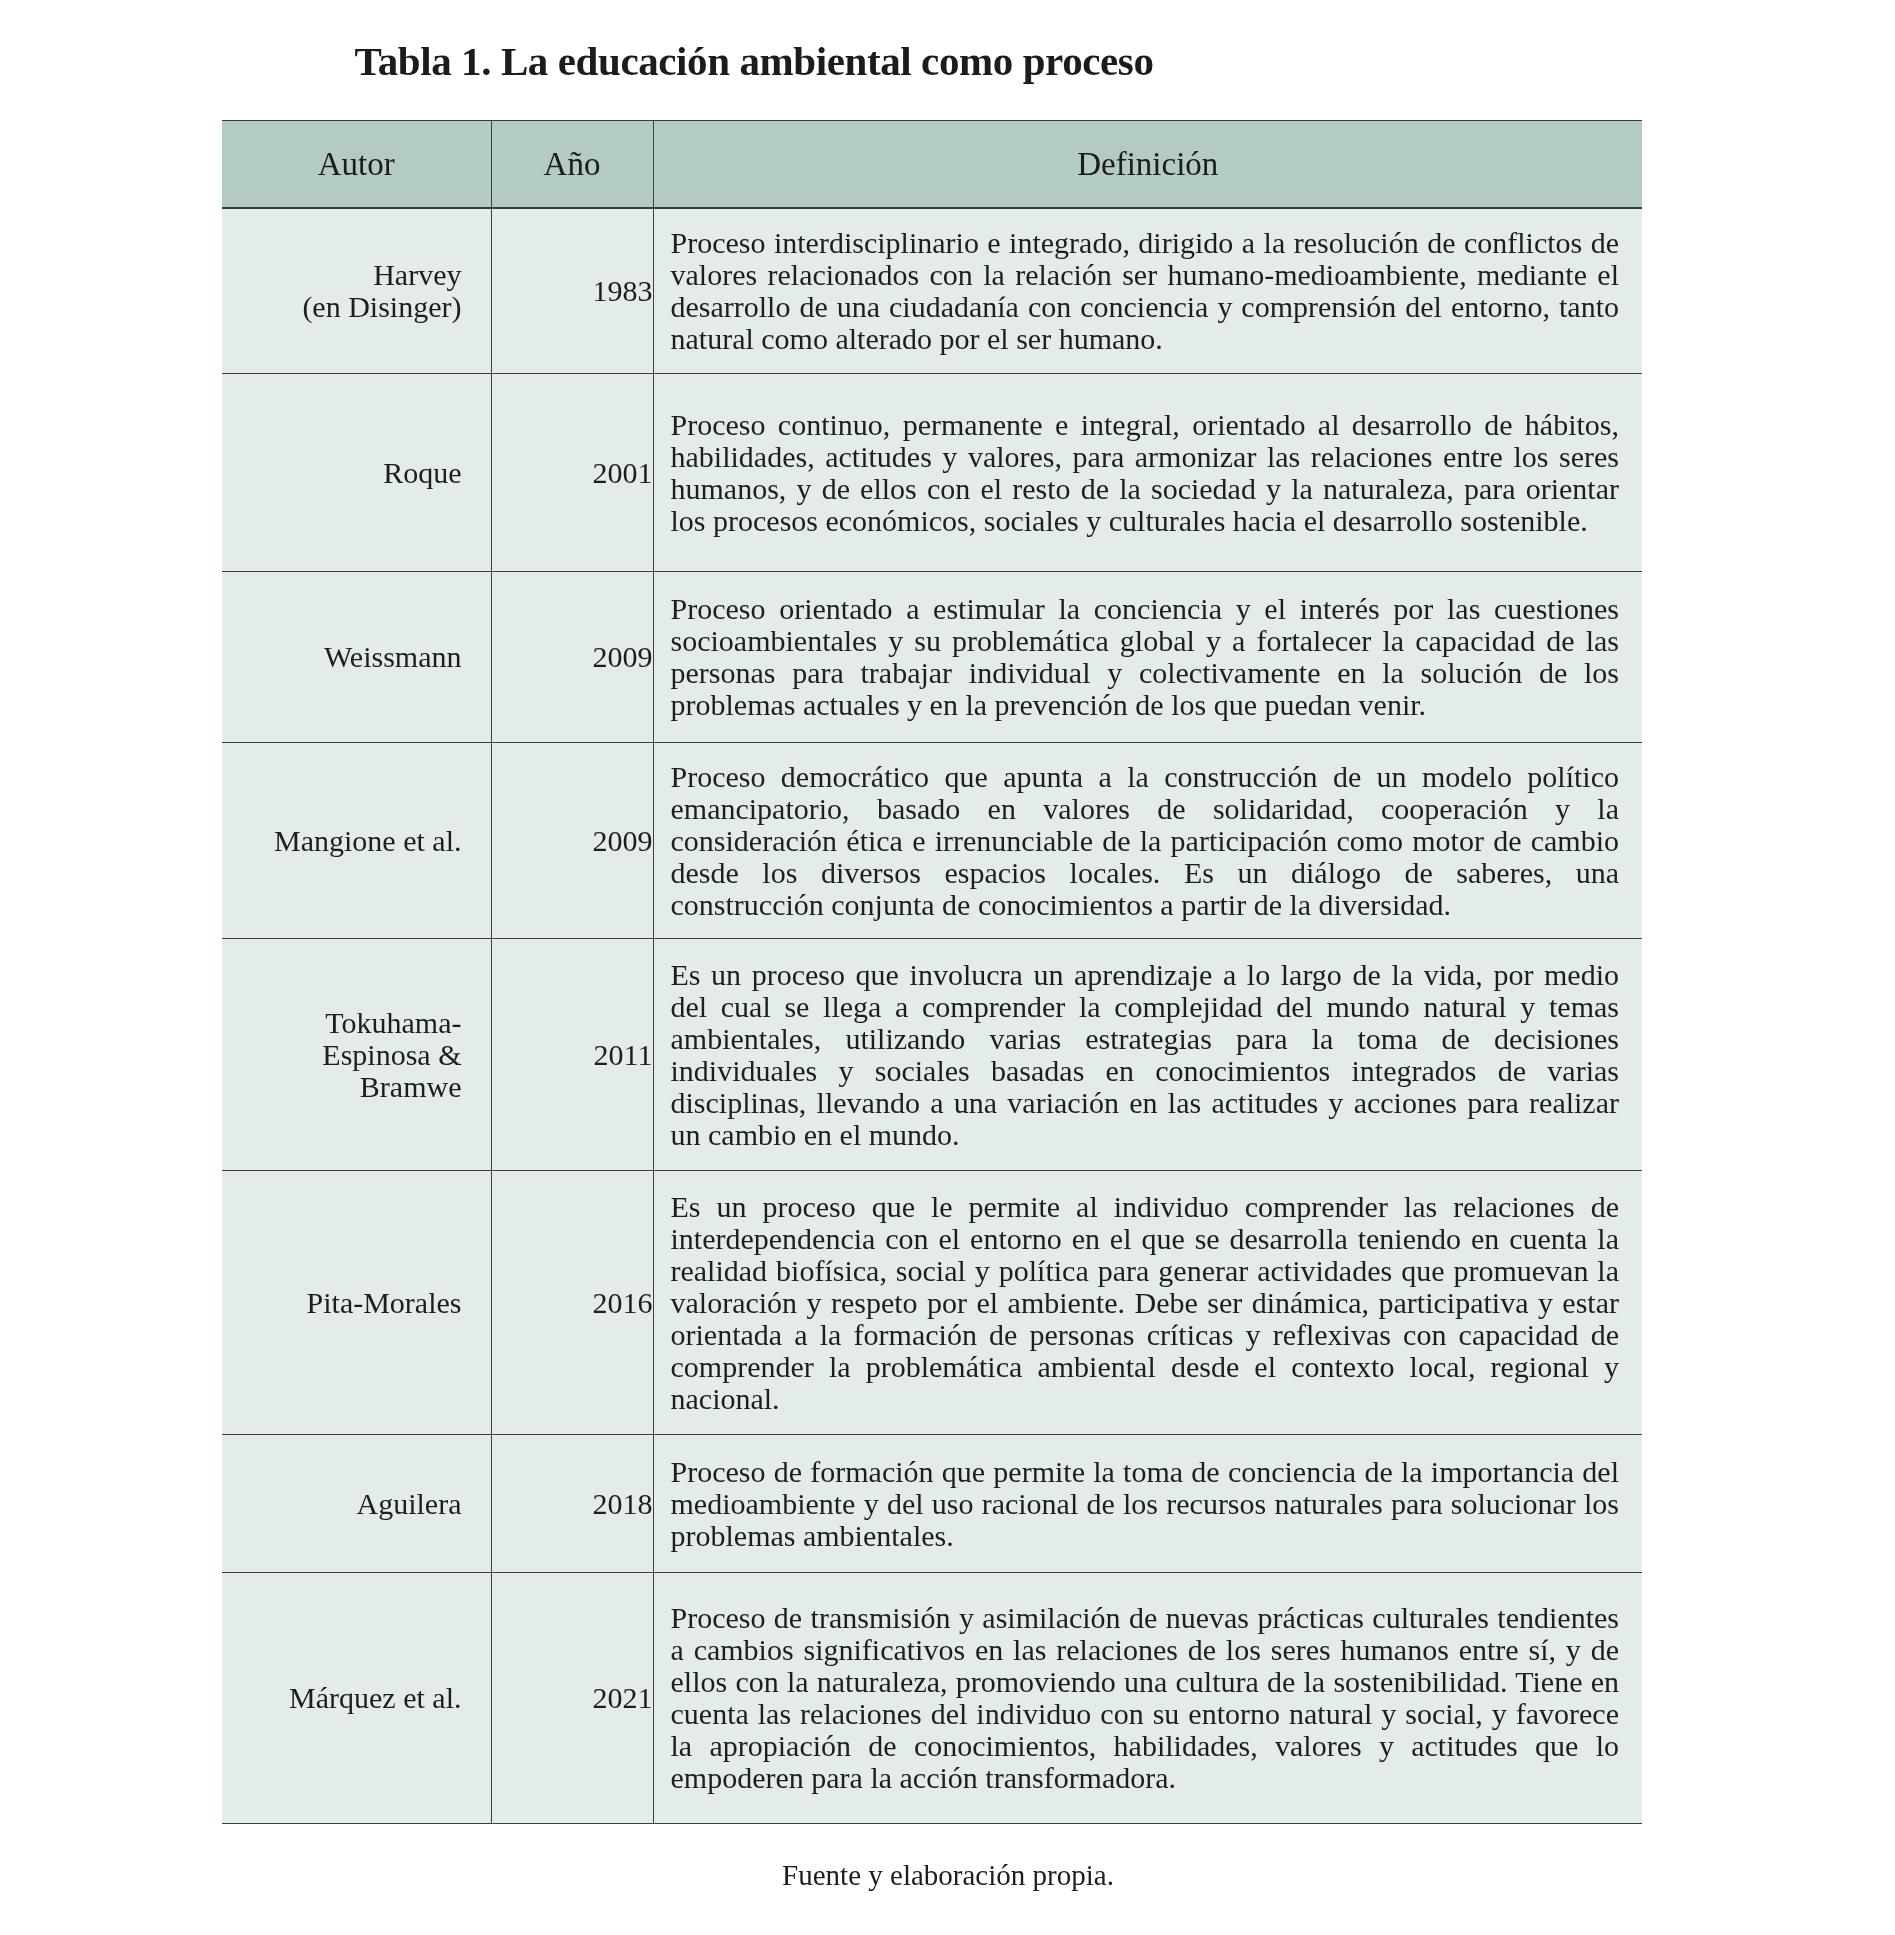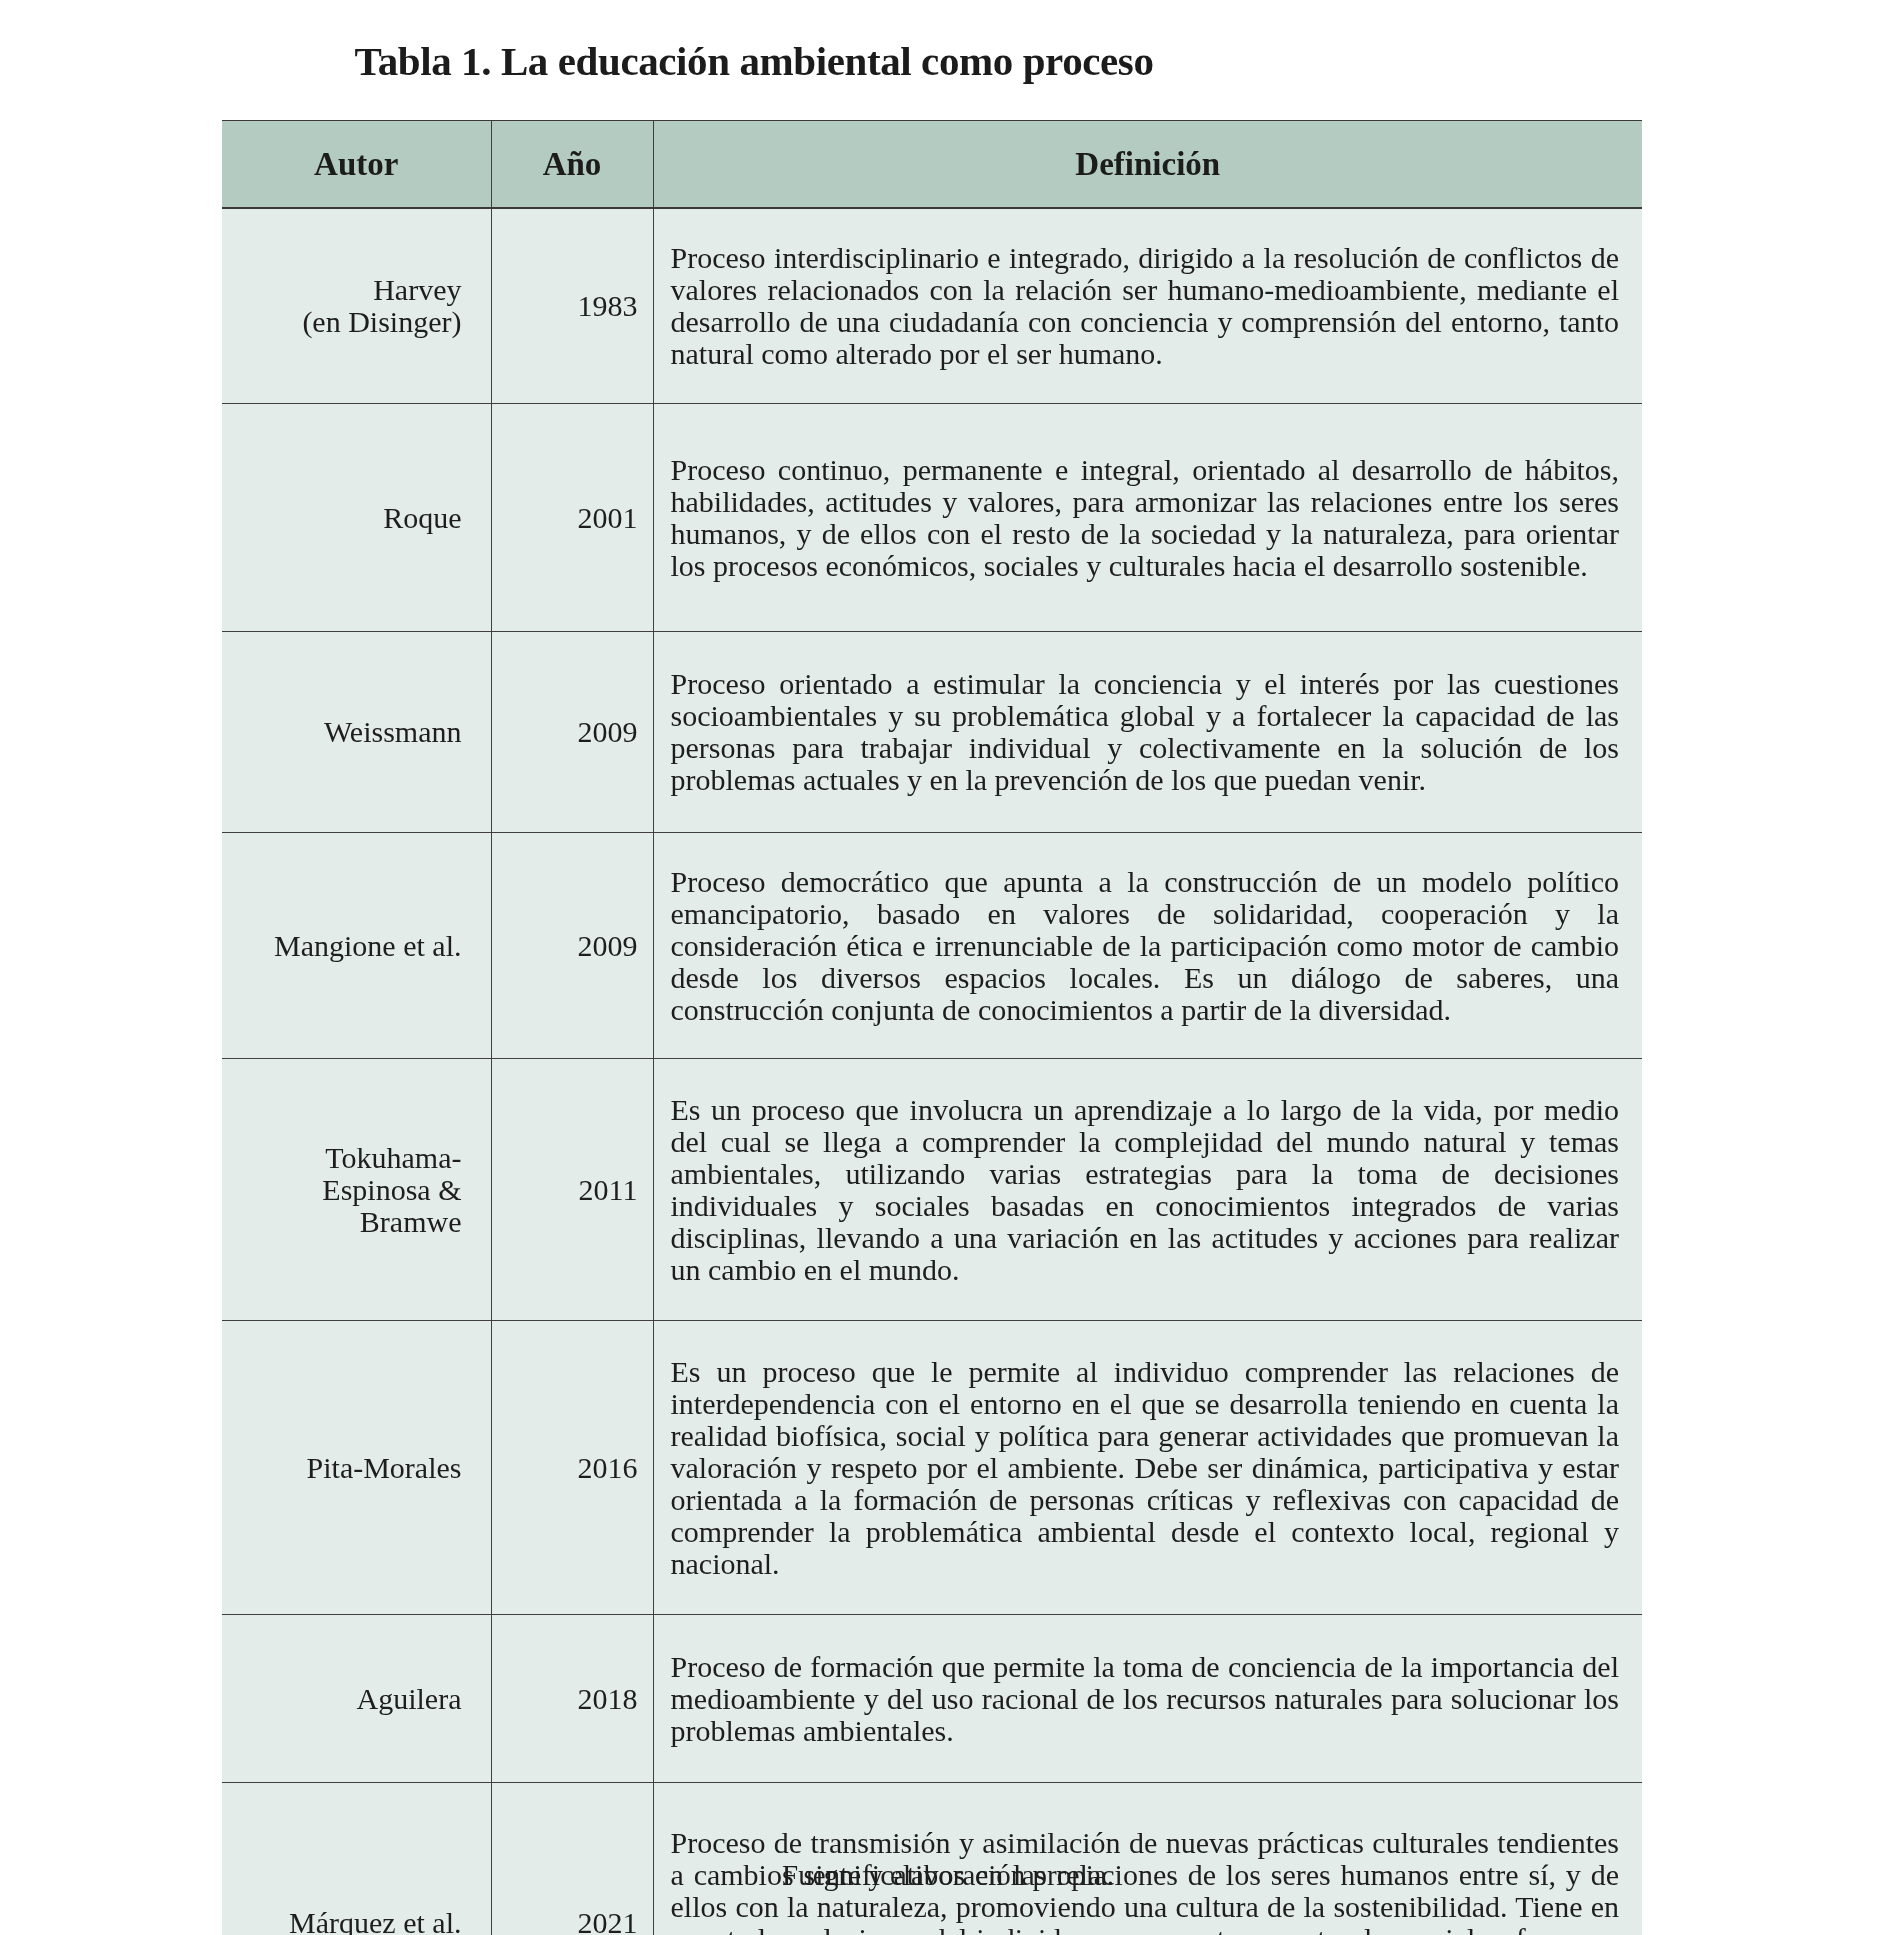--- a/index.html
+++ b/index.html
@@ -36,34 +36,34 @@
       border-collapse: collapse;
       table-layout: fixed;
     }
     table.main col.c-autor { width: 269px; }
     table.main col.c-ano { width: 162px; }
     table.main col.c-def { width: 989px; }
     table.main thead th {
       background: #b3cbc1;
       height: 86px;
       font-family: "Liberation Serif", "DejaVu Serif", serif;
-      font-weight: bold;
+      font-weight: normal;
       font-size: 33px;
       color: #1c1c1c;
       text-align: center;
       vertical-align: middle;
       border-top: 1.5px solid #3a3a3a;
       border-bottom: 2.2px solid #3a3a3a;
       padding: 0;
     }
     table.main tbody td {
       background: #e4ecea;
       border-bottom: 1.5px solid #3f3f3f;
       vertical-align: middle;
-      padding: 15px;
+      padding: 0;
       font-family: "Liberation Serif", "DejaVu Serif", serif;
       font-size: 30px;
       line-height: 32px;
       color: #1e1e1e;
     }
     table.main th + th,
     table.main td + td {
       border-left: 1.5px solid #3f3f3f;
     }
     table.main td.autor,

